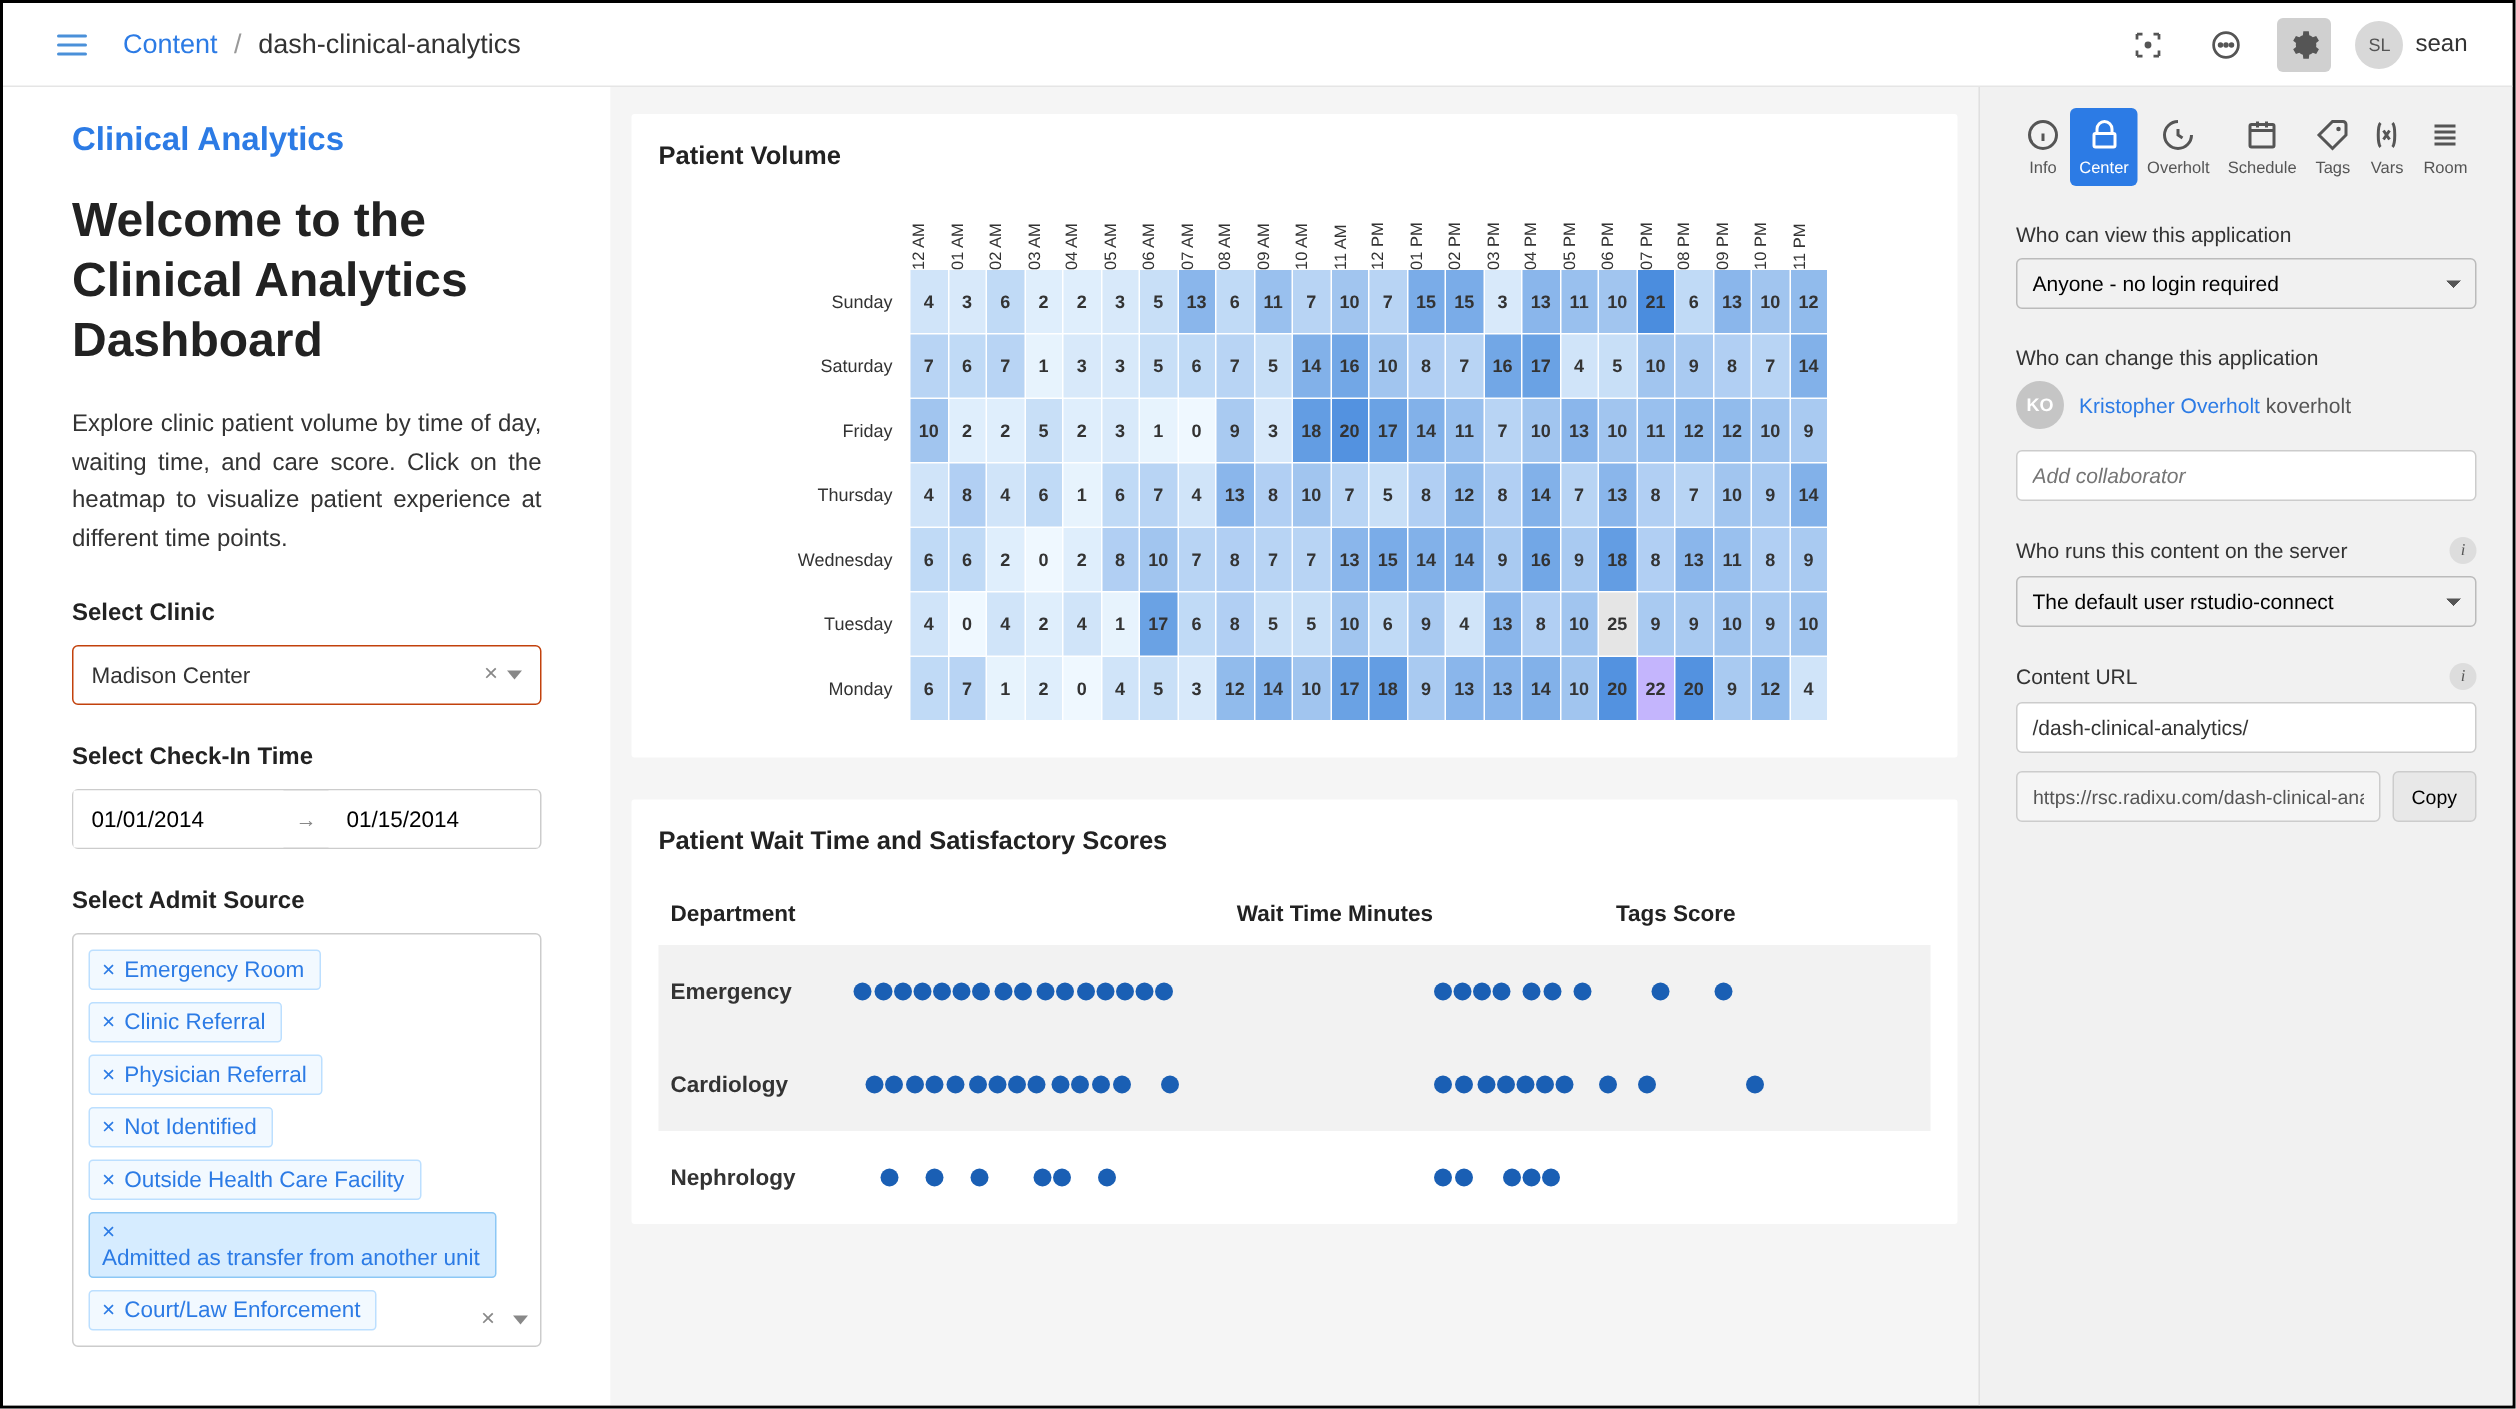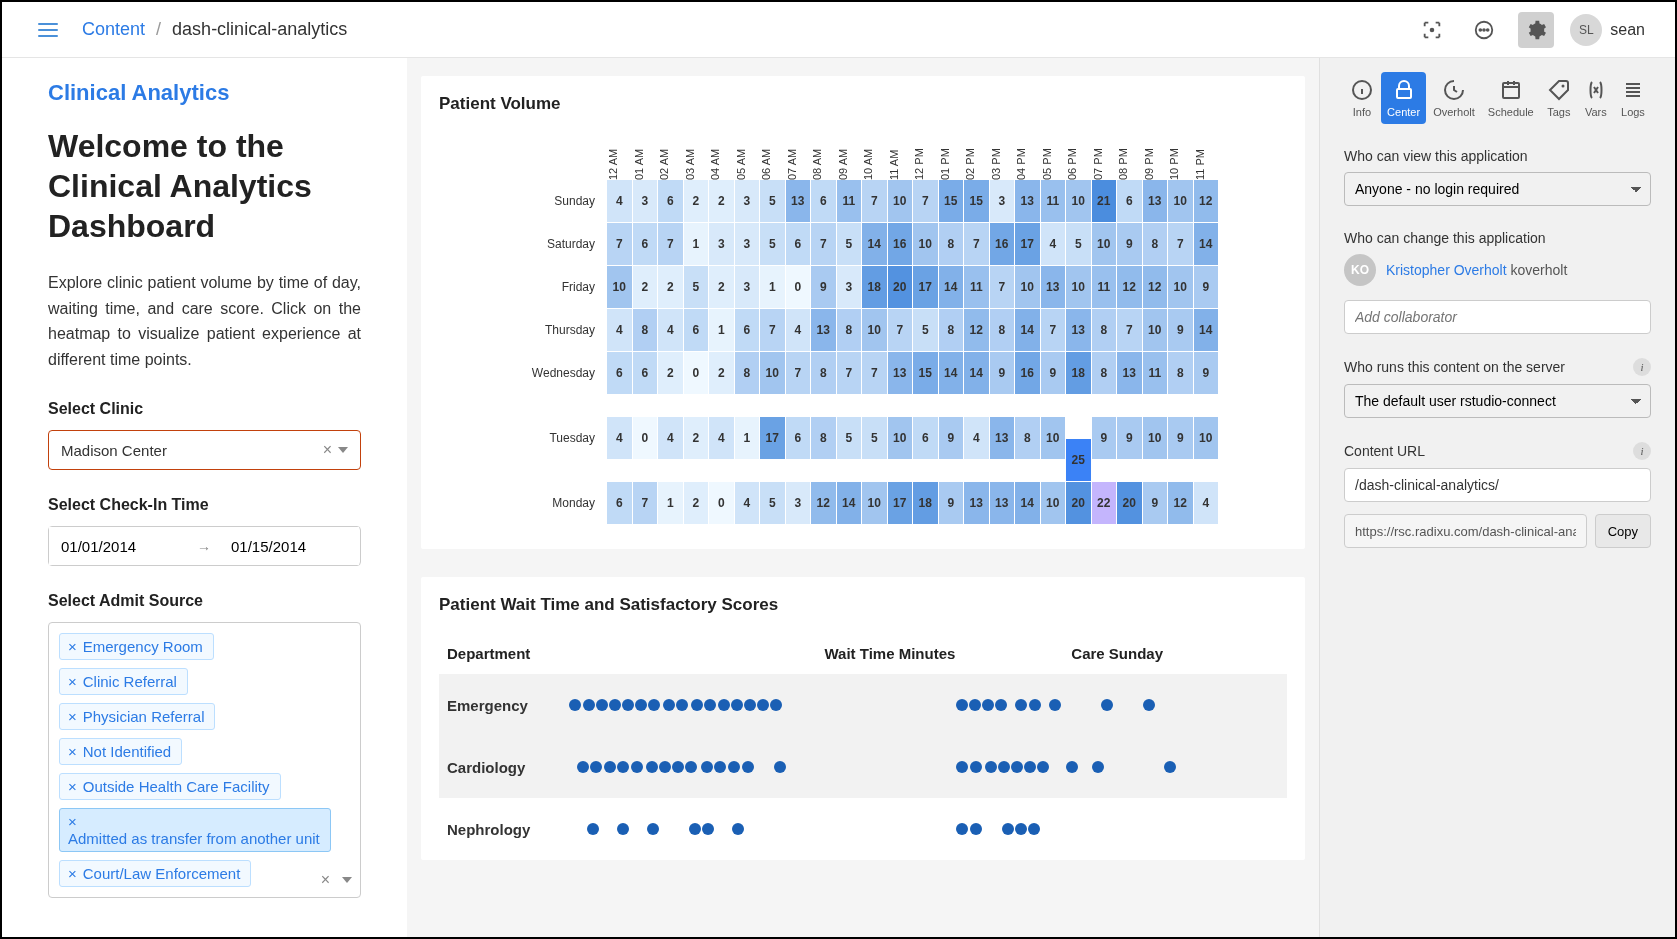--- a/index.html
+++ b/index.html
@@ -337,21 +337,21 @@
               <div class="hm-cell" style="background: rgb(177, 207, 243);">8</div>
               <div class="hm-cell" style="background: rgb(200, 223, 247);">5</div>
               <div class="hm-cell" style="background: rgb(200, 223, 247);">5</div>
               <div class="hm-cell" style="background: rgb(161, 197, 239);">10</div>
               <div class="hm-cell" style="background: rgb(192, 218, 246);">6</div>
               <div class="hm-cell" style="background: rgb(169, 202, 241);">9</div>
               <div class="hm-cell" style="background: rgb(208, 228, 249);">4</div>
               <div class="hm-cell" style="background: rgb(138, 182, 235);">13</div>
               <div class="hm-cell" style="background: rgb(177, 207, 243);">8</div>
               <div class="hm-cell" style="background: rgb(161, 197, 239);">10</div>
-              <div class="hm-cell" style="background: #3b82f6; margin-top: 44px;">25</div>
+              <div class="hm-cell" style="background: #e5e5e5;">25</div>
               <div class="hm-cell" style="background: rgb(169, 202, 241);">9</div>
               <div class="hm-cell" style="background: rgb(169, 202, 241);">9</div>
               <div class="hm-cell" style="background: rgb(161, 197, 239);">10</div>
               <div class="hm-cell" style="background: rgb(169, 202, 241);">9</div>
               <div class="hm-cell" style="background: rgb(161, 197, 239);">10</div>
             </div>
             <div class="hm-row">
               <div class="hm-row-label">Monday</div>
               <div class="hm-cell" style="background: rgb(192, 218, 246);">6</div>
               <div class="hm-cell" style="background: rgb(184, 212, 244);">7</div>
@@ -380,21 +380,21 @@
             </div>
           </div>
       </div>
     </div>
 
     <div class="card" style="padding-bottom:0">
       <div class="card-title">Patient Wait Time and Satisfactory Scores</div>
       <div class="wt-header">
         <div class="wt-dept">Department</div>
         <div class="wt-wait">Wait Time Minutes</div>
-        <div class="wt-score">Care Sunday</div>
+        <div class="wt-score">Tags Score</div>
       </div>
       <div id="wt-rows">
           <div class="wt-row alt">
             <div class="wt-dept">Emergency</div>
             <div class="wt-wait" style="display: flex; justify-content: flex-start;">
               <div class="dots">
                 <span style="width: 2px; display: inline-block;"></span>
                 <span class="dot"></span>
                 <span style="width: 2px; display: inline-block;"></span>
                 <span class="dot"></span>
@@ -590,21 +590,21 @@
           <svg viewBox="0 0 24 24" fill="none" stroke="currentColor" stroke-width="2">
             <path d="M8 4c-2 2-2 14 0 16M16 4c2 2 2 14 0 16"></path>
             <path d="M10 9l4 6M14 9l-4 6"></path>
           </svg>
           <span class="tab-label">Vars</span>
         </div>
         <div class="tab">
           <svg viewBox="0 0 24 24" fill="none" stroke="currentColor" stroke-width="2">
             <path d="M5 6h14M5 10h14M5 14h14M5 18h14"></path>
           </svg>
-          <span class="tab-label">Logs</span>
+          <span class="tab-label">Room</span>
         </div>
       </div>
 
     <div class="right-label">Who can view this application</div>
     <select class="right-select"><option>Anyone - no login required</option></select>
 
     <div class="right-label">Who can change this application</div>
     <div class="collab-row">
       <div class="collab-avatar">KO</div>
       <div>

